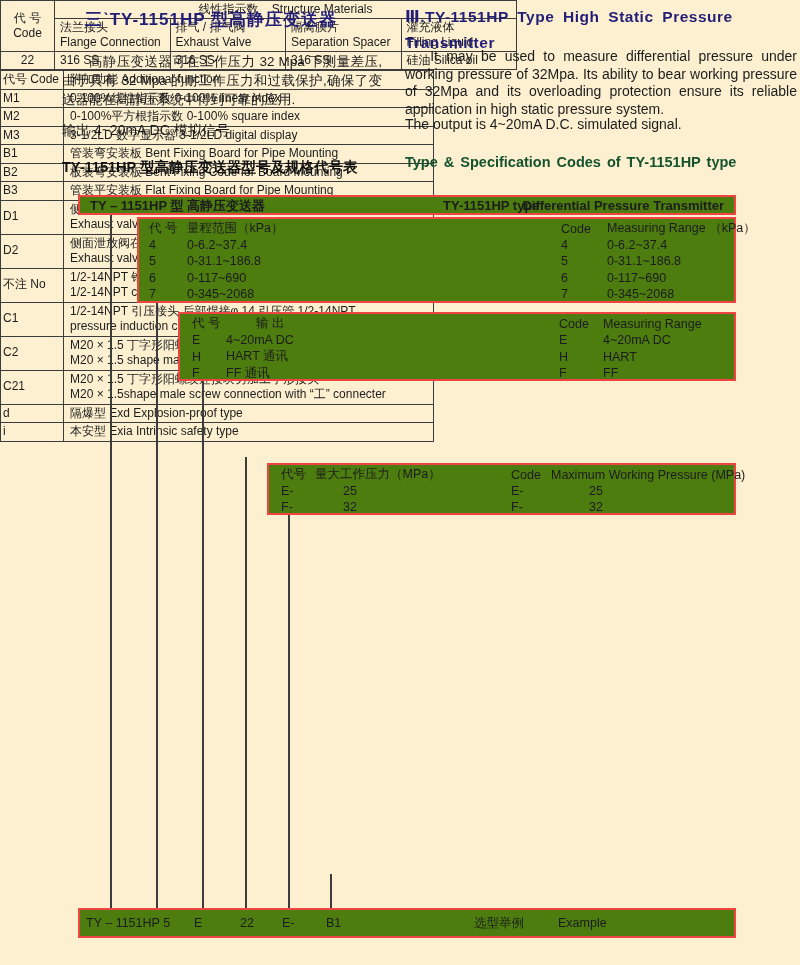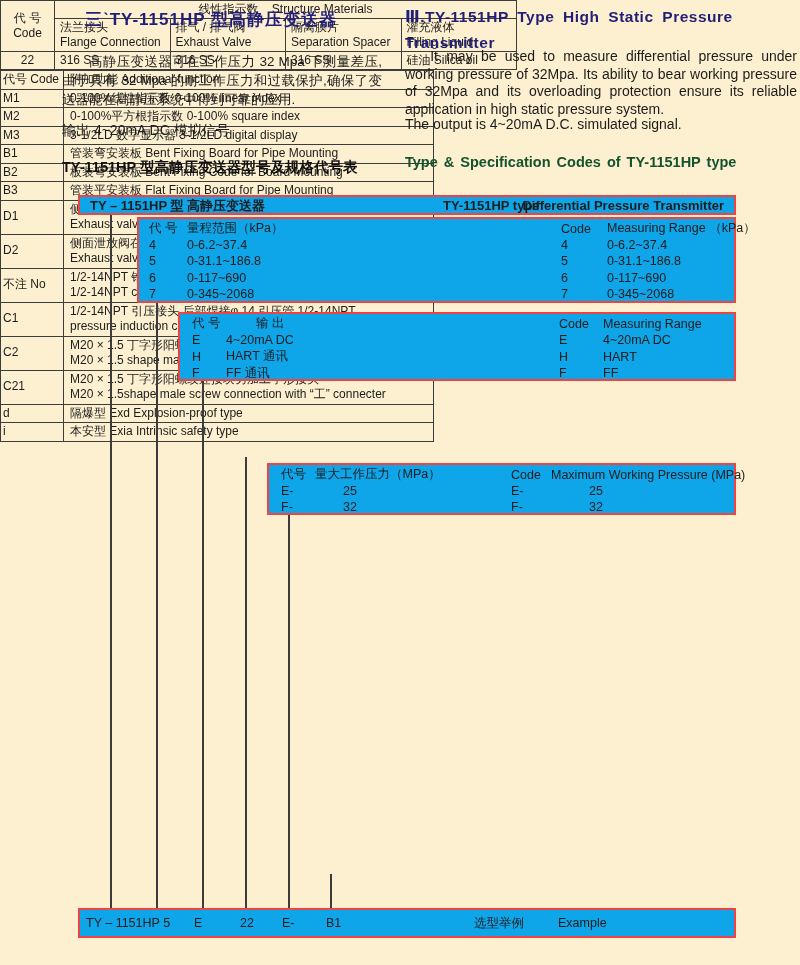--- a/index.html
+++ b/index.html
@@ -32,21 +32,21 @@
     position:absolute;left:405px;top:48px;width:392px;
     font-size:14px;line-height:17.5px;text-align:justify;text-indent:1.8em;
   }
   .en-output{position:absolute;left:405px;top:116px;font-size:14px;}
   .en-table-title{
     position:absolute;left:405px;top:152px;width:392px;
     font-size:14.5px;font-weight:bold;color:#14532d;
     line-height:20px;word-spacing:2px;
   }
   
-  .box{position:absolute;border:2px solid #ef4444;background:#0ea5e9;box-sizing:border-box;}
+  .box{position:absolute;border:2px solid #ef4444;background:#4d7c0f;box-sizing:border-box;}
   .thick{border-width:2px;}
   .vline{position:absolute;width:2px;background:#3c3c3c;}
   .grid-row{display:grid;align-items:center;font-size:12.5px;}
   .hdr span{white-space:nowrap;}
   
   #top-box{left:78px;top:195px;width:658px;height:20px;}
   #top-box span{position:absolute;top:0;line-height:17px;font-size:13px;font-weight:600;white-space:nowrap;}
   
   #range-box{left:137px;top:217px;width:599px;height:86px;padding-top:1px;}
   .range-grid{grid-template-columns:38px 374px 46px auto;padding-left:10px;height:16.5px;}

